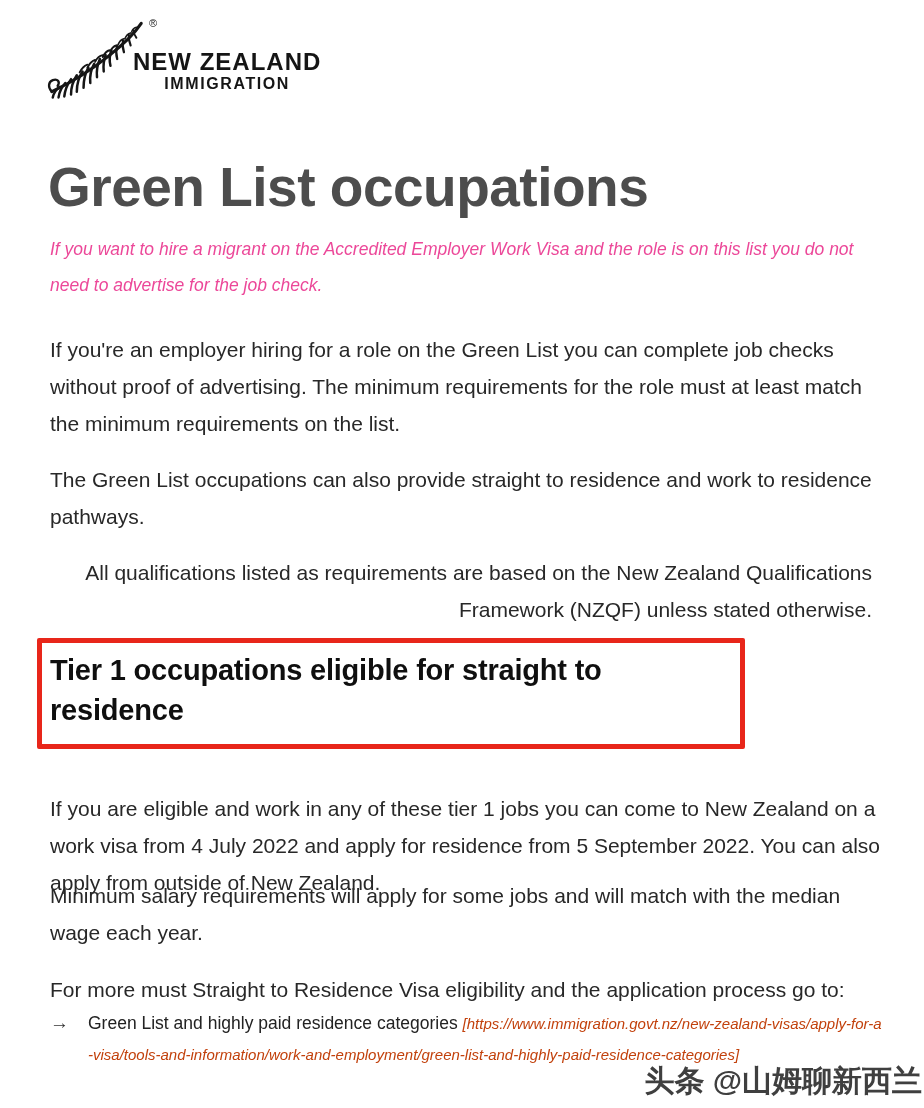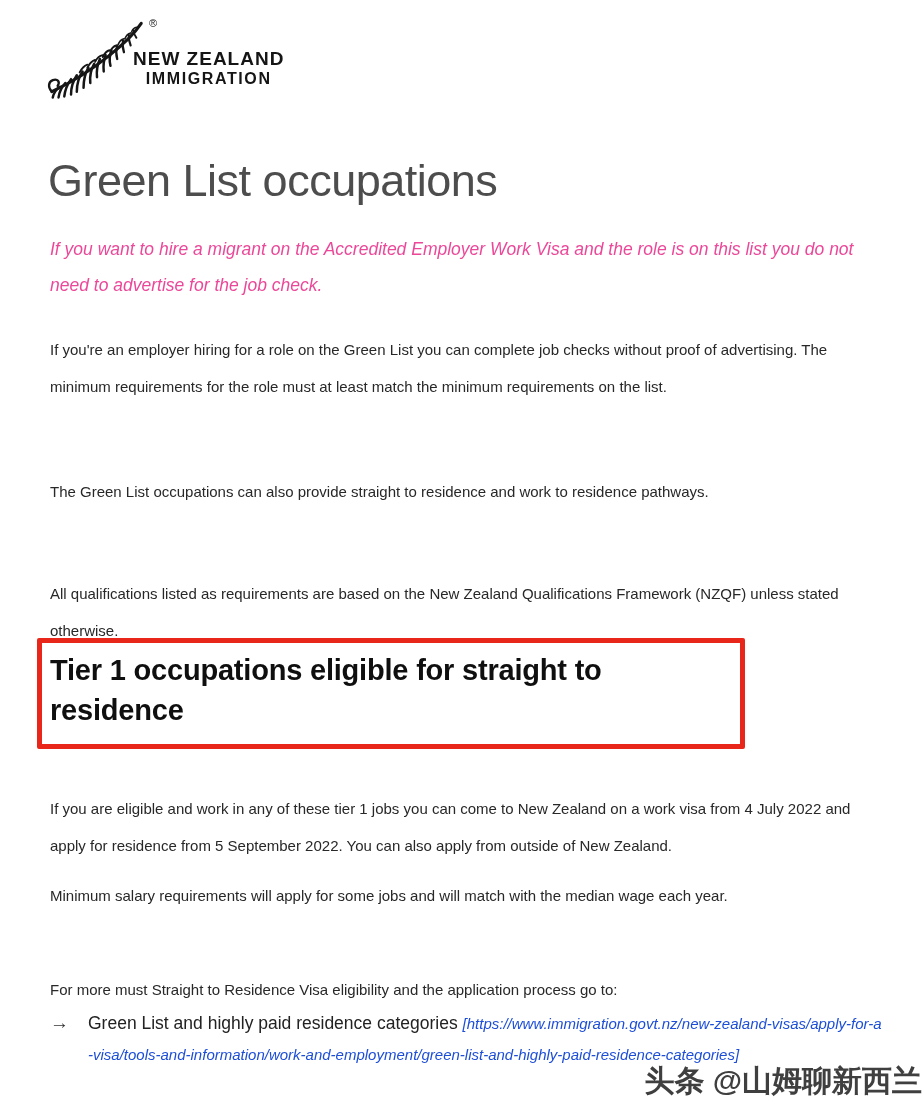--- a/index.html
+++ b/index.html
@@ -37,54 +37,54 @@
     color: #1c1c1c;
   }
   .brand {
     position: absolute;
     left: 88px;
     top: 36px;
     color: #151515;
     line-height: 1.1;
     white-space: nowrap;
   }
-  .brand .l1 { font-size: 19px; font-weight: 700; letter-spacing: 1px; }
+  .brand .l1 { font-size: 24px; font-weight: 700; letter-spacing: 1px; }
   .brand .l2 { font-size: 16px; font-weight: 700; letter-spacing: 1.6px; text-align: center; }
 
   
   .page-title {
     position: absolute;
     left: 48px;
     top: 155px;
-    font-size: 45px;
-    font-weight: 400;
+    font-size: 55px;
+    font-weight: 700;
     color: #4d4d4d;
     letter-spacing: -0.5px;
   }
   .intro {
     position: absolute;
     left: 50px;
     top: 231px;
     width: 822px;
     font-style: italic;
     font-size: 17.5px;
     line-height: 36px;
     color: #ec4899;
   }
   .para {
     position: absolute;
     left: 50px;
     width: 822px;
-    font-size: 15px;
+    font-size: 21px;
     line-height: 37px;
     color: #282828;
   }
   .p1 { top: 331px; }
-  .p2 { top: 473px; }
-  .p3 { top: 575px; }
+  .p2 { top: 461px; }
+  .p3 { top: 554px; text-align: right; }
   .p4 { top: 790px; width: 830px; }
   .p5 { top: 877px; width: 830px; }
   .p6 { top: 971px; width: 830px; }
 
   
   .highlight-box {
     position: absolute;
     left: 37px;
     top: 638px;
     width: 708px;
@@ -124,21 +124,21 @@
   .link-label {
     font-size: 17.5px;
     color: #222222;
     word-break: normal;
     cursor: pointer;
     margin-top: 20px;
   }
   .link-url {
     font-size: 15px;
     font-style: italic;
-    color: #1d4ed8;
+    color: #c2410c;
   }
 
   
   .watermark {
     position: absolute;
     right: 2px;
     bottom: 6px;
     font-size: 30px;
     font-weight: 700;
     color: #3f3f3f;

